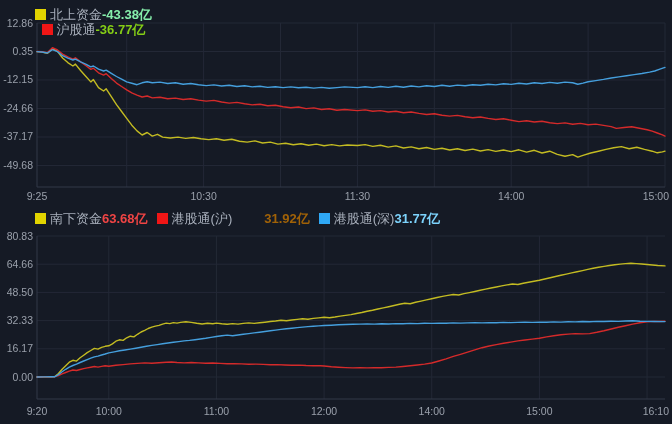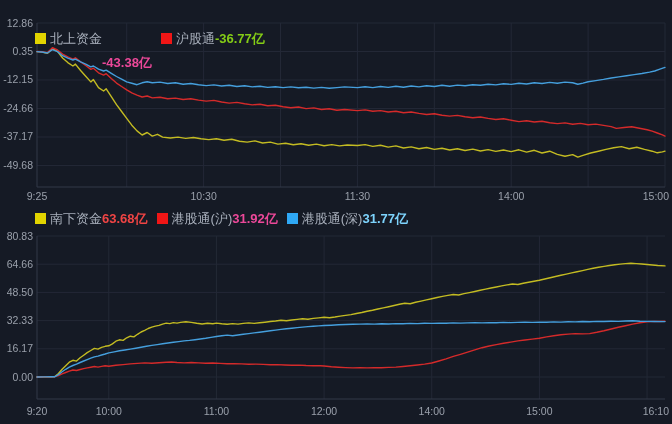--- a/index.html
+++ b/index.html
@@ -13,55 +13,55 @@
   #stage{position:absolute;inset:0;width:672px;height:424px;}
   .chart-svg{position:absolute;left:0;width:672px;display:block;}
   #svg-top{top:0;height:212px;}
   #svg-bottom{top:212px;height:212px;}
   .legend{
     position:absolute;left:35px;
     display:flex;align-items:center;
     font-size:13px;line-height:15px;
     white-space:nowrap;z-index:5;
   }
-  #legend-top{top:7px;}
+  #legend-top{top:7px;flex-direction:column;}
   #legend-bottom{top:211px;}
   .legend-item{display:flex;align-items:center;margin-right:9px;}
   .swatch{width:11px;height:11px;display:inline-block;margin-right:4px;}
   .series-name{color:#a9b0bc;}
   .series-value{font-weight:600;}
 </style>
 </head>
 <body>
 
 <div id="stage">
 
   <div class="legend" id="legend-top">
     <span class="legend-item">
       <i class="swatch" style="background-color: rgb(226, 212, 0);"></i>
       <span class="series-name">北上资金</span>
-      <span class="series-value" style="color: #ec4899; margin-top: 48px;">-43.38亿</span>
+      <span class="series-value" style="color: #86efac;">-43.38亿</span>
     </span>
     <span class="legend-item">
       <i class="swatch" style="background-color: rgb(240, 22, 22);"></i>
       <span class="series-name">沪股通</span>
       <span class="series-value" style="color: #84cc16;">-36.77亿</span>
     </span>
   </div>
 
   <div class="legend" id="legend-bottom">
     <span class="legend-item">
       <i class="swatch" style="background-color: rgb(226, 212, 0);"></i>
       <span class="series-name">南下资金</span>
       <span class="series-value" style="color: #ef4444;">63.68亿</span>
     </span>
     <span class="legend-item">
       <i class="swatch" style="background-color: rgb(240, 22, 22);"></i>
       <span class="series-name">港股通(沪)</span>
-      <span class="series-value" style="color: #ec4899;">31.92亿</span>
+      <span class="series-value" style="color: #a16207; padding-left: 32px;">31.92亿</span>
     </span>
     <span class="legend-item">
       <i class="swatch" style="background-color: rgb(47, 168, 245);"></i>
       <span class="series-name">港股通(深)</span>
       <span class="series-value" style="color: #7dd3fc;">31.77亿</span>
     </span>
   </div>
 
   <svg id="svg-top" class="chart-svg" viewBox="0 0 672 212">
       <line x1="37" x2="665" y1="23" y2="23" stroke="#232836" stroke-width="1"></line>

